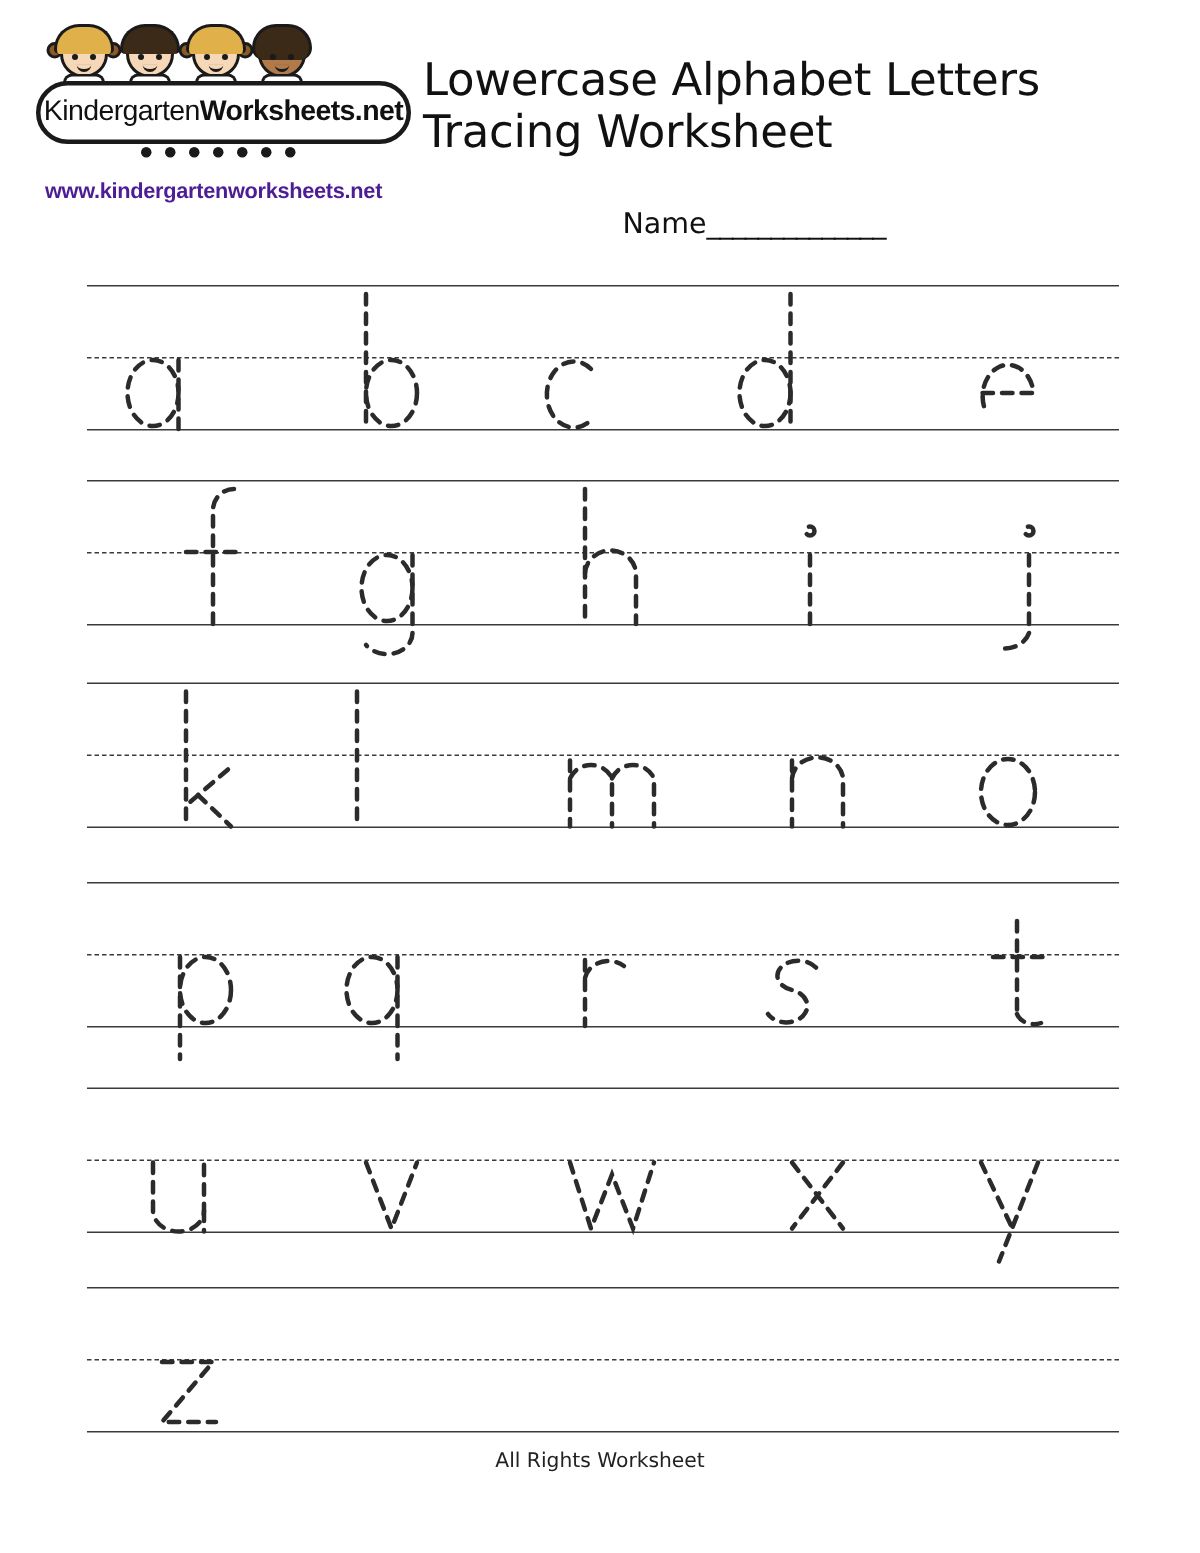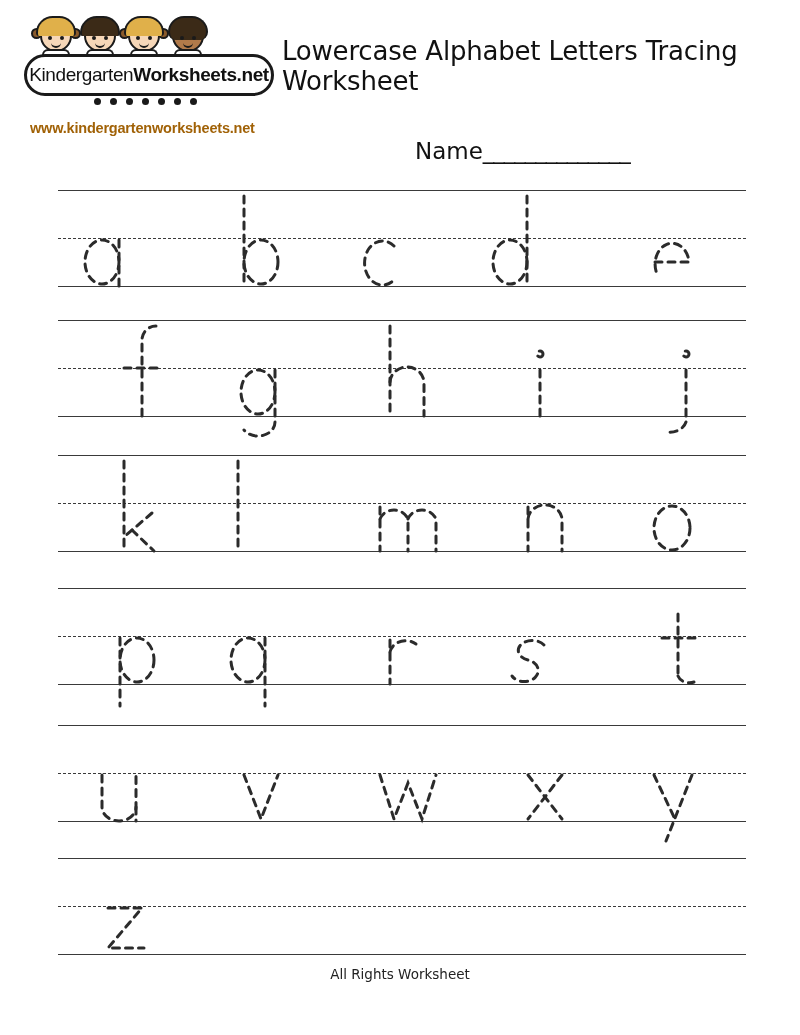--- a/index.html
+++ b/index.html
@@ -124,38 +124,38 @@
     top: 0;
     width: 7px; height: 7px;
     background: #1a1a1a;
     border-radius: 50%;
   }
   .site-url {
     position: absolute;
     left: 30px; top: 120px;
     font-size: 14.5px;
     font-weight: bold;
-    color: #a16207;
+    color: #4c1d95;
     letter-spacing: -0.2px;
   }
 
   .worksheet-title {
     position: absolute;
     left: 282px; top: 36px;
     width: 500px;
-    font-size: 26px;
+    font-size: 30px;
     color: #111;
     letter-spacing: -0.2px;
     font-family: "DejaVu Sans", sans-serif;
   }
 
   .name-line {
     position: absolute;
     left: 415px; top: 138px;
-    font-size: 23px;
+    font-size: 19px;
     color: #111;
     font-family: "DejaVu Sans", sans-serif;
     letter-spacing: 0px;
   }
   .name-line .rule {
     letter-spacing: -1px;
   }
 
   
   .sheet {

